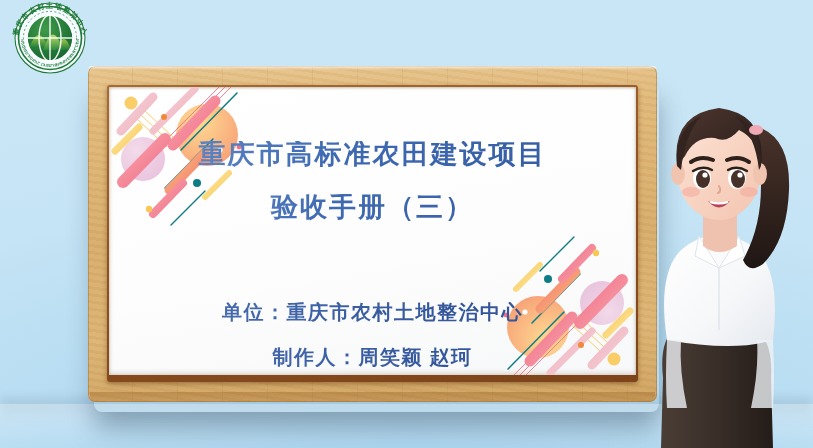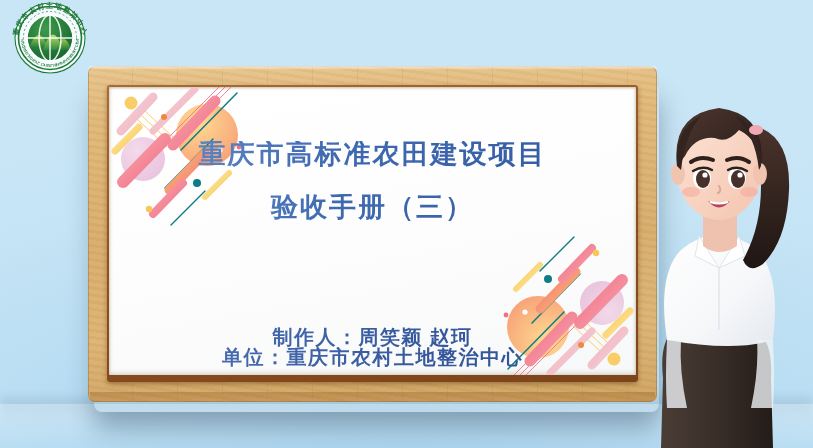--- a/index.html
+++ b/index.html
@@ -276,22 +276,22 @@
           <circle cx="130" cy="60" r="2.4" fill="#ef6f85"></circle>
         </g>
       </svg>
 
       <div class="titles">
         <div class="t-line">重庆市高标准农田建设项目</div>
         <div class="t-line second">验收手册（三）</div>
       </div>
 
       <div class="subs">
+        <div class="s-line">单位：重庆市农村土地整治中心</div>
         <div class="s-line second">制作人：周笑颖 赵珂</div>
-        <div class="s-line">单位：重庆市农村土地整治中心</div>
       </div>
 
     </div>
   </div>
 
   <div id="avatar">
     <svg viewBox="0 0 190 370" width="190" height="370" aria-hidden="true">
       <defs>
         <linearGradient id="skin" x1="0" y1="0" x2="1" y2="1">
           <stop offset="0" stop-color="#fde2d4"></stop>

